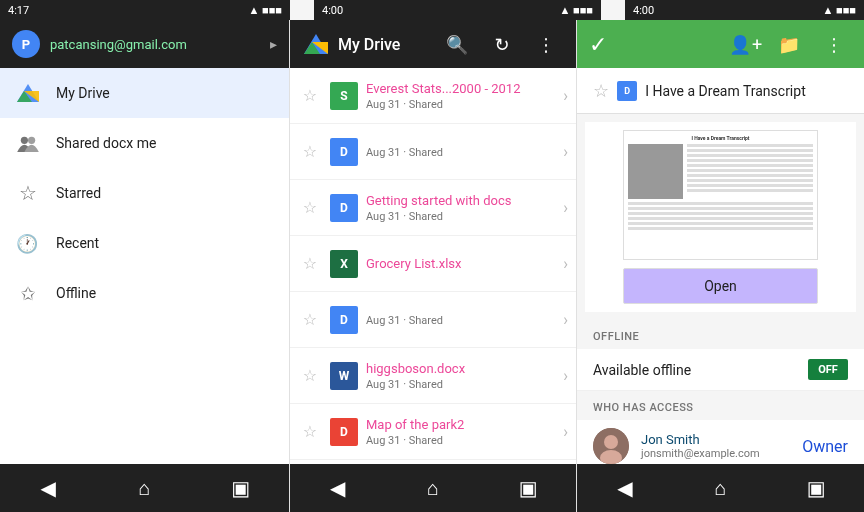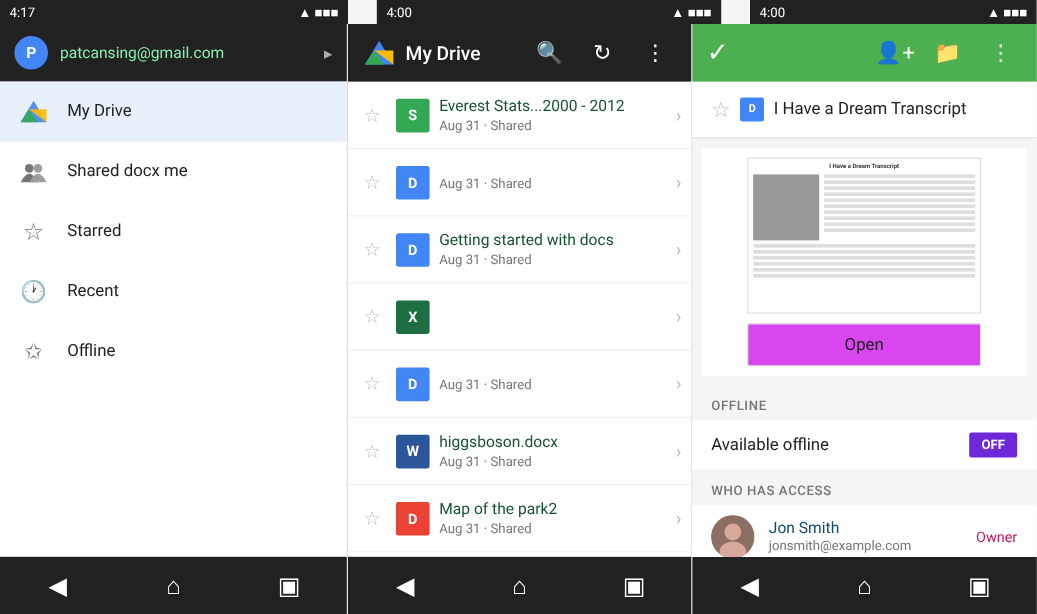--- a/index.html
+++ b/index.html
@@ -27,50 +27,50 @@
     .mid-header { background: #212121; height: 48px; display: flex; align-items: center; padding: 0 12px; gap: 8px; }
     .mid-header-drive-icon { width: 28px; height: 28px; display: flex; align-items: center; justify-content: center; }
     .mid-header-title { color: #fff; font-size: 16px; font-weight: 500; flex: 1; }
     .mid-header-icons { display: flex; gap: 8px; }
     .header-icon-btn { color: #fff; font-size: 18px; cursor: pointer; width: 36px; height: 36px; display: flex; align-items: center; justify-content: center; }
     .file-list { flex: 1; overflow-y: auto; }
     .file-item { display: flex; align-items: center; height: 56px; padding: 0 8px; border-bottom: 1px solid #f0f0f0; cursor: pointer; }
     .file-star { width: 24px; color: #bbb; font-size: 16px; text-align: center; }
     .file-icon { width: 28px; height: 28px; margin: 0 8px; display: flex; align-items: center; justify-content: center; border-radius: 2px; font-size: 12px; font-weight: bold; color: white; }
     .file-info { flex: 1; }
-    .file-name { font-size: 13px; color: #14532d; white-space: nowrap; overflow: hidden; text-overflow: ellipsis; max-width: 160px; }
+    .file-name { font-size: 13px; color: #ec4899; white-space: nowrap; overflow: hidden; text-overflow: ellipsis; max-width: 160px; }
     .file-meta { font-size: 11px; color: #757575; margin-top: 2px; }
     .file-arrow { color: #bbb; font-size: 16px; }
     .mid-bottom-nav { height: 48px; background: #212121; display: flex; align-items: center; justify-content: space-around; }
 
     
     .right-panel { flex: 1; background: #f5f5f5; display: flex; flex-direction: column; }
     .right-header { background: #4caf50; height: 48px; display: flex; align-items: center; padding: 0 12px; gap: 8px; }
     .right-header-check { color: #fff; font-size: 22px; }
     .right-header-spacer { flex: 1; }
     .right-header-icons { display: flex; gap: 8px; }
     .right-content { flex: 1; overflow-y: auto; }
     .file-preview-header { display: flex; align-items: center; padding: 12px 16px; background: #fff; border-bottom: 1px solid #e0e0e0; gap: 8px; }
     .preview-star { color: #bbb; font-size: 18px; }
     .preview-doc-icon { width: 24px; height: 24px; background: #4285f4; display: flex; align-items: center; justify-content: center; border-radius: 2px; color: white; font-size: 10px; }
     .preview-title { font-size: 14px; color: #212121; flex: 1; }
     .file-thumbnail { background: #fff; margin: 8px; padding: 8px; display: flex; flex-direction: column; align-items: center; }
     .thumbnail-img { width: 195px; height: 130px; background: #e8e8e8; border: 1px solid #ddd; position: relative; overflow: hidden; display: flex; align-items: center; justify-content: center; }
     .doc-preview { width: 100%; height: 100%; background: #fff; padding: 4px; font-size: 4px; color: #333; }
-    .open-btn { margin-top: 8px; width: 195px; height: 36px; background: #d946ef; border: 1px solid #ddd; border-radius: 2px; font-size: 14px; color: #212121; cursor: pointer; display: flex; align-items: center; justify-content: center; }
+    .open-btn { margin-top: 8px; width: 195px; height: 36px; background: #c4b5fd; border: 1px solid #ddd; border-radius: 2px; font-size: 14px; color: #212121; cursor: pointer; display: flex; align-items: center; justify-content: center; }
     .section-header { padding: 10px 16px 6px; font-size: 11px; color: #757575; font-weight: 500; letter-spacing: 0.5px; }
     .offline-row { display: flex; align-items: center; padding: 10px 16px; background: #fff; border-bottom: 1px solid #f0f0f0; }
     .offline-label { flex: 1; font-size: 14px; color: #212121; }
-    .toggle-off { background: #6d28d9; color: #fff; font-size: 11px; font-weight: bold; padding: 4px 8px; border-radius: 2px; min-width: 40px; text-align: center; }
+    .toggle-off { background: #15803d; color: #fff; font-size: 11px; font-weight: bold; padding: 4px 8px; border-radius: 2px; min-width: 40px; text-align: center; }
     .access-row { display: flex; align-items: center; padding: 8px 16px; background: #fff; border-bottom: 1px solid #f0f0f0; }
     .avatar { width: 36px; height: 36px; border-radius: 50%; background: #9e9e9e; display: flex; align-items: center; justify-content: center; overflow: hidden; margin-right: 12px; }
     .access-info { flex: 1; }
     .access-name { font-size: 13px; color: #0c4a6e; }
     .access-email { font-size: 11px; color: #757575; }
-    .access-role { font-size: 12px; color: #be185d; }
+    .access-role { font-size: 16px; color: #1d4ed8; }
     .right-bottom-nav { height: 48px; background: #212121; display: flex; align-items: center; justify-content: space-around; }
 
     
     .avatar-jon { background: #8d6e63; }
 
     
     .all-headers { display: flex; gap: 24px; }
     .status-bar-left { width: 290px; background: #212121; height: 20px; display: flex; align-items: center; justify-content: space-between; padding: 0 8px; font-size: 11px; color: #fff; }
     .status-bar-mid { width: 287px; background: #212121; height: 20px; display: flex; align-items: center; justify-content: space-between; padding: 0 8px; font-size: 11px; color: #fff; }
     .status-bar-right { flex: 1; background: #212121; height: 20px; display: flex; align-items: center; justify-content: space-between; padding: 0 8px; font-size: 11px; color: #fff; }
@@ -192,20 +192,21 @@
       <div class="file-meta">Aug 31 · Shared</div>
     </div>
     <span class="file-arrow">›</span>
   </div>
         <div class="file-item">
     <span class="file-star">☆</span>
     <div class="file-icon" style="background:#1d6f42;">
             <span style="color:white; font-size:12px; font-weight:bold;">X</span>
           </div>
     <div class="file-info">
+      <div class="file-name">Grocery List.xlsx</div>
     </div>
     <span class="file-arrow">›</span>
   </div>
         <div class="file-item">
     <span class="file-star">☆</span>
     <div class="file-icon" style="background:#4285f4;">
             <span style="color:white; font-size:12px; font-weight:bold;">D</span>
           </div>
     <div class="file-info">
       <div class="file-meta">Aug 31 · Shared</div>

